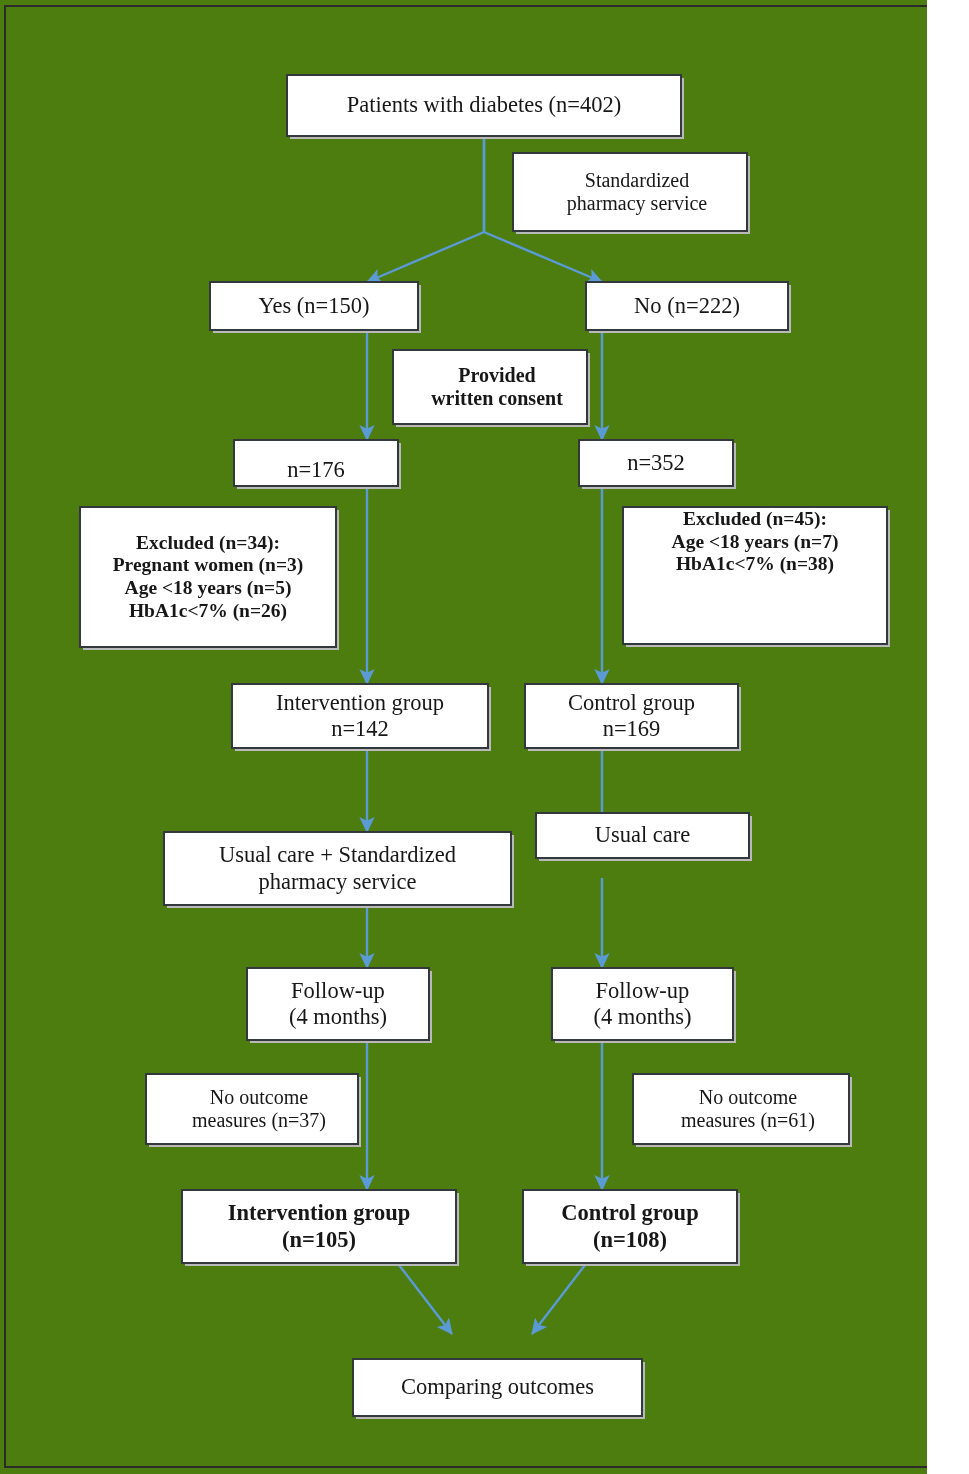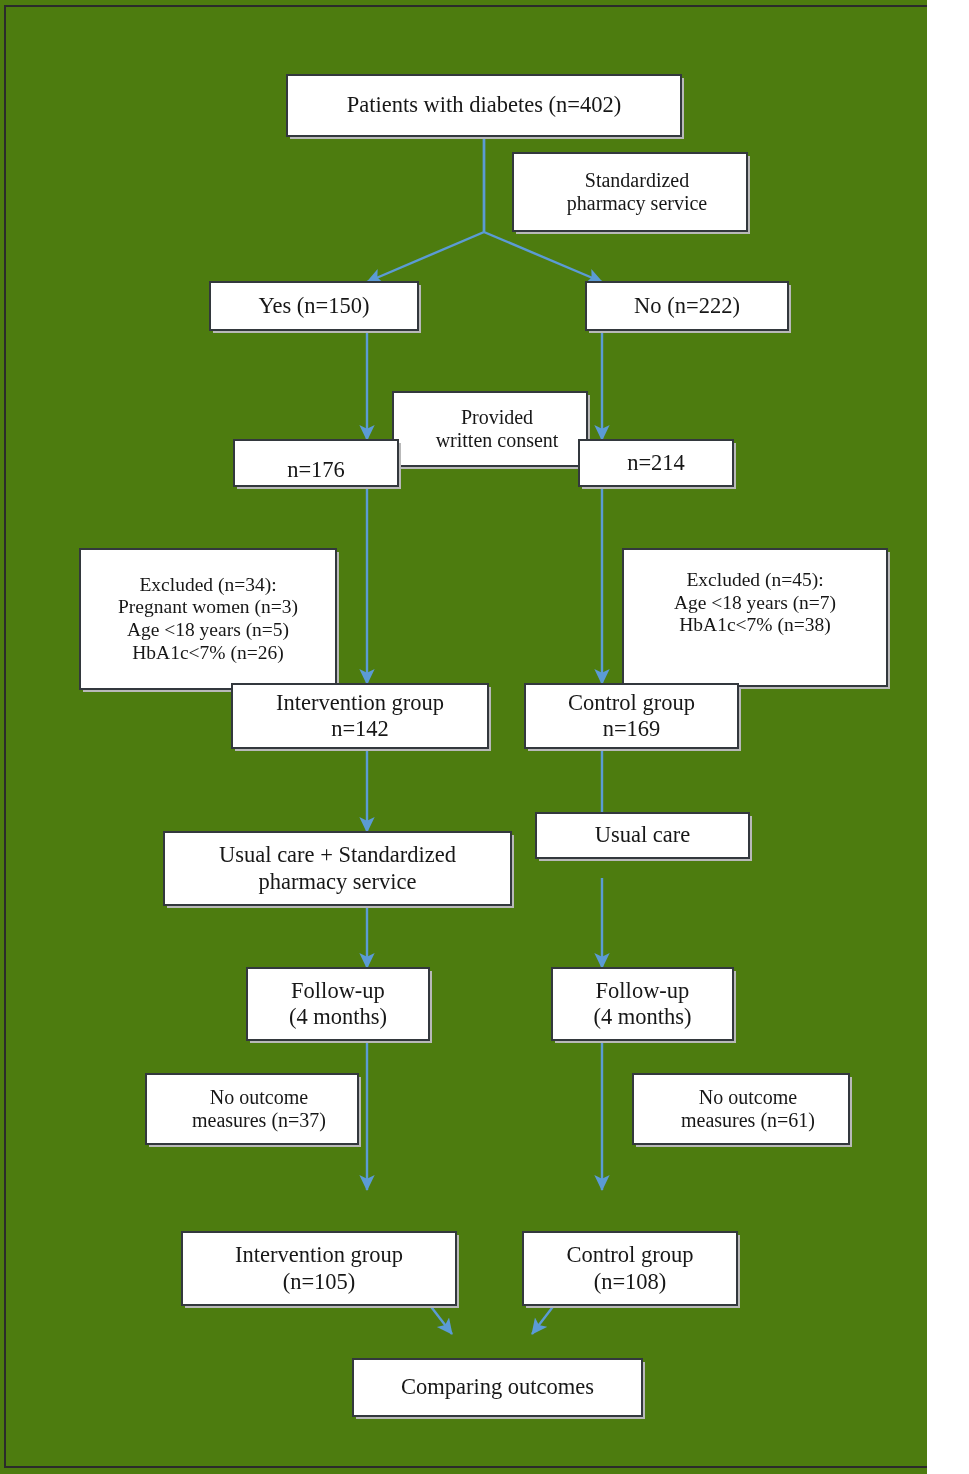--- a/index.html
+++ b/index.html
@@ -48,22 +48,22 @@
     padding: 2px 6px;
     z-index: 3;
   }
   .node .txt {
     display: block;
     white-space: pre-line;
   }
   .fs-22 { font-size: 22.5px; }
   .fs-20 { font-size: 20px; padding-left: 20px; }
   .fs-19 { font-size: 19.5px; }
-  .bold { font-weight: normal; margin-top: 42px; }
-  .top-align { align-items: flex-start; padding-top: 19px; }
+  .bold { font-weight: bold; }
+  .top-align { align-items: flex-start; padding-top: 0; }
 </style>
 </head>
 <body>
 
 <div id="page">
 
   <div id="frame"></div>
 
   <svg id="svg-edges" viewBox="0 0 969 1474" xmlns="http://www.w3.org/2000/svg">
     <defs>
@@ -120,21 +120,21 @@
   <div class="node fs-20 bold" style="left:392px; top:349px; width:196px; height:76px;">
     <span class="txt">Provided
 written consent</span>
   </div>
 
   <div class="node fs-22" style="left:233px; top:439px; width:166px; height:48px;align-items:flex-end;">
     <span class="txt">n=176</span>
   </div>
 
   <div class="node fs-22" style="left:578px; top:439px; width:156px; height:48px;">
-    <span class="txt">n=214</span>
+    <span class="txt">n=352</span>
   </div>
 
   <div class="node fs-19 bold" style="left:79px; top:506px; width:258px; height:142px;">
     <span class="txt">Excluded (n=34):
 Pregnant women (n=3)
 Age &lt;18 years (n=5)
 HbA1c&lt;7% (n=26)</span>
   </div>
 
 

